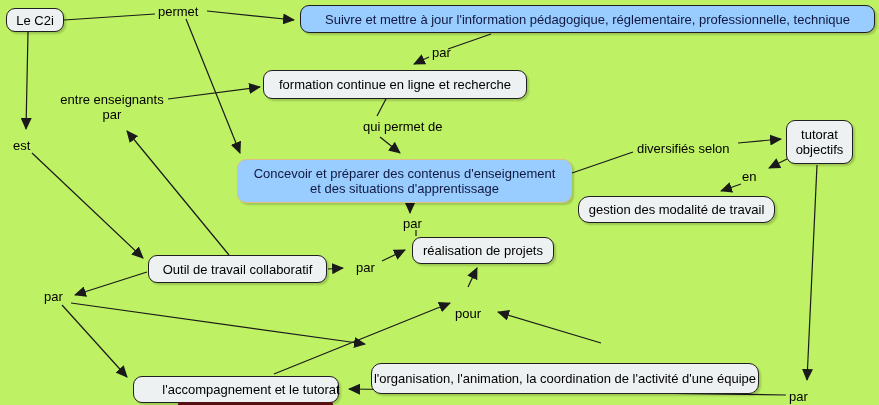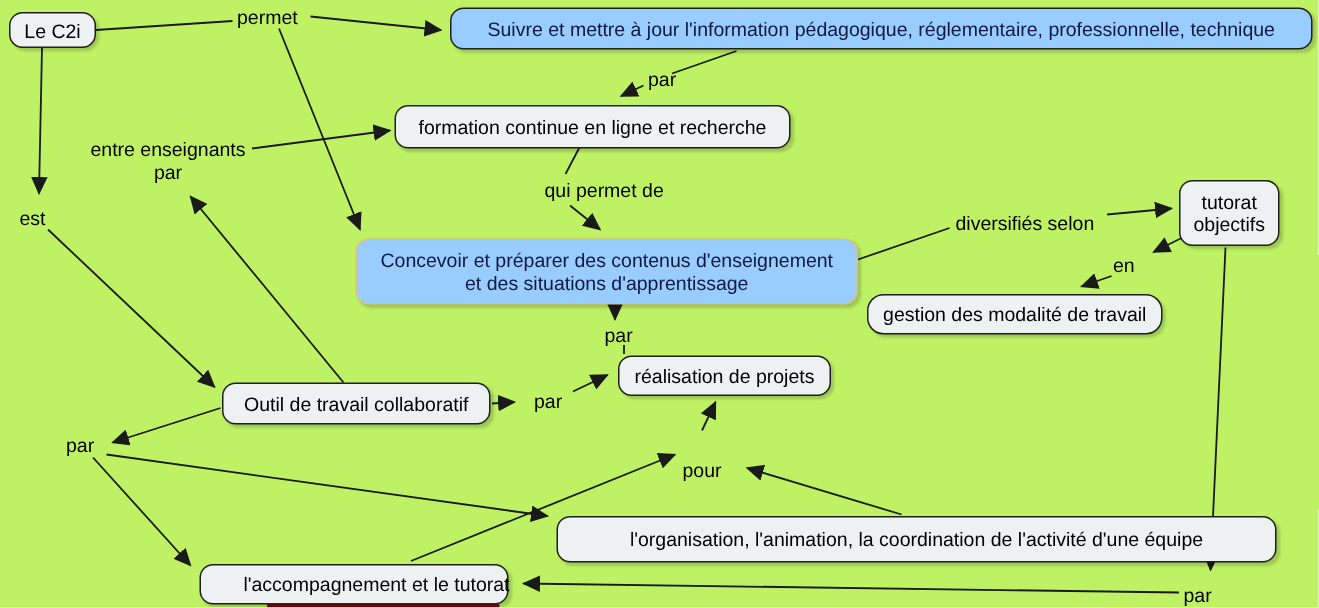--- a/index.html
+++ b/index.html
@@ -18,21 +18,21 @@
   .lbl{position:absolute;text-align:center;line-height:15px;white-space:nowrap;}
   
   #n-le-c2i{left:6px;top:8px;width:58px;height:24px;}
   #n-suivre{left:300px;top:5px;width:575px;height:28px;}
   #n-formation{left:263px;top:70px;width:264px;height:29px;}
   #n-concevoir{left:237px;top:159px;width:335px;height:44px;}
   #n-publics{left:786px;top:120px;width:67px;height:44px;}
   #n-gestion{left:578px;top:196px;width:197px;height:27px;border-radius:11px;}
   #n-realisation{left:412px;top:237px;width:142px;height:27px;}
   #n-outil{left:148px;top:255px;width:179px;height:28px;}
-  #n-organisation{left:371px;top:344px;width:480px;height:31px;}
+  #n-organisation{left:371px;top:363px;width:388px;height:31px;border-radius:10px;}
   #n-accompagnement{left:133px;top:376px;width:206px;height:27px;padding-left:30px;}
   
   #l-permet{left:158px;top:4px;}
   #l-par-top{left:432px;top:45px;}
   #l-entre{left:56px;top:92px;width:112px;}
   #l-qui-permet{left:330px;top:119px;margin-left:33px;}
   #l-est{left:13px;top:138px;}
   #l-diversifies{left:637px;top:141px;text-align:right;}
   #l-en{left:742px;top:169px;}
   #l-par-mid{left:403px;top:216px;}

